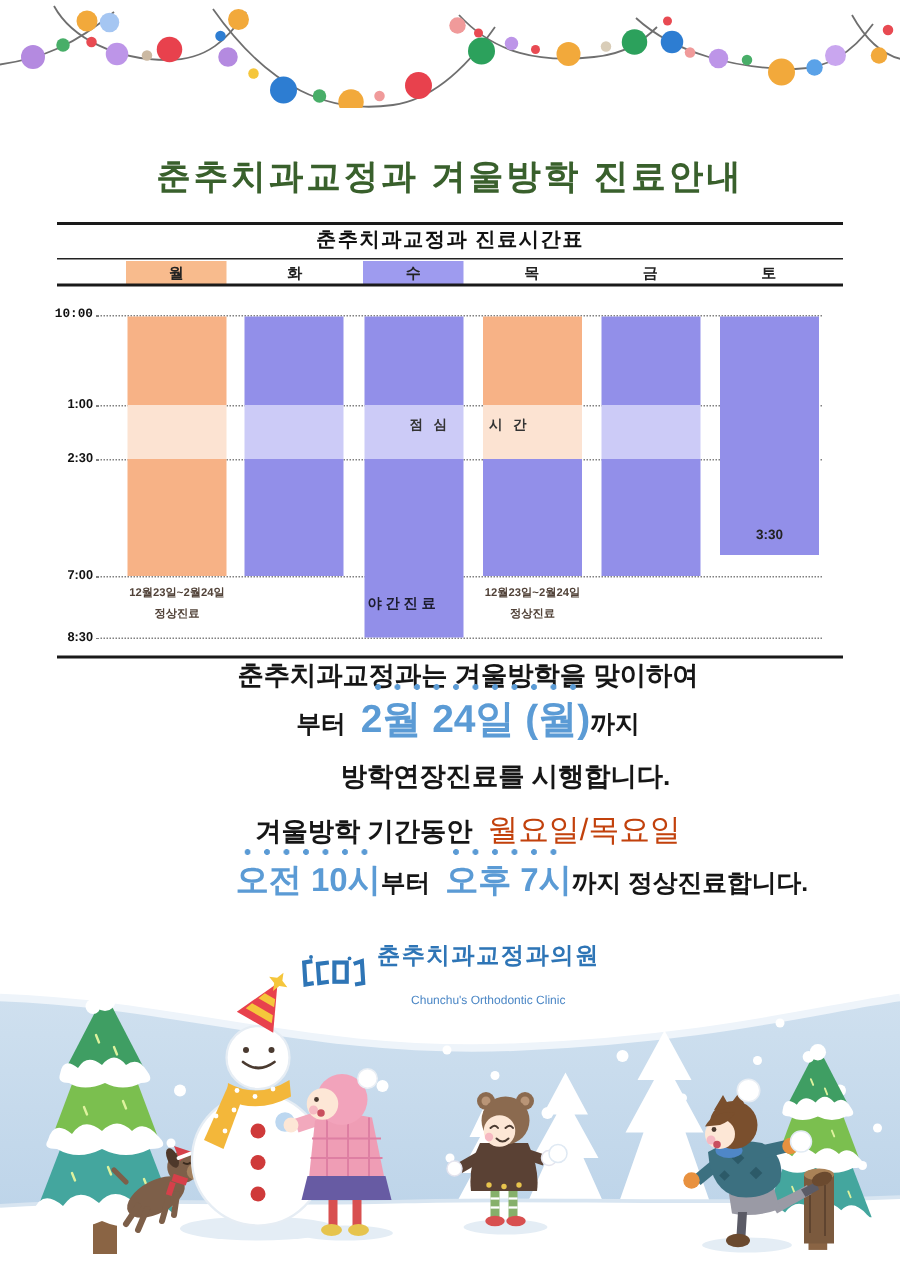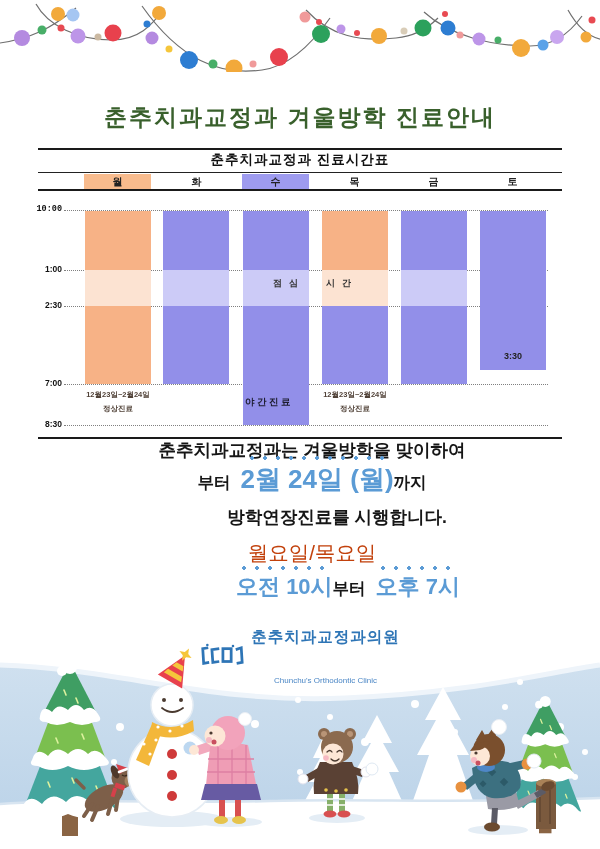--- a/index.html
+++ b/index.html
@@ -47,23 +47,23 @@
   .t-blue-l{font-size:22px;font-weight:700;color:#5b9bd5;}
   .t-blue-m{font-size:20.5px;font-weight:400;color:#c2410c;}
   .gap-r{margin-right:10px;}
   .emdots{position:relative;display:inline-block;}
   .emdots::before{content:"";position:absolute;left:6%;right:6%;top:-6px;height:4px;
     background-image:radial-gradient(circle at 2px 2px,#5b9bd5 1.8px,rgba(0,0,0,0) 2.1px);
     background-size:13px 4px;background-repeat:repeat-x;}
   .l1{top:438px;} .l2{top:462px;} .l3{top:505px;padding-left:25px;} .l4{top:539px;} .l5{top:572px;margin-left:36px;}
   
   .logo{top:627px;left:0;width:600px;display:flex;justify-content:center;align-items:center;gap:7px;z-index:3;}
-  .logo-text{display:flex;flex-direction:column;align-items:center;gap:28px;}
+  .logo-text{display:flex;flex-direction:column;align-items:center;}
   .logo-name{font-size:15.5px;font-weight:700;color:#2e75b6;letter-spacing:1px;}
-  .logo-sub{font-size:8px;color:#4a86c5;margin-top:0;}
+  .logo-sub{font-size:8px;color:#4a86c5;margin-top:14px;}
   
   .scene{top:612px;left:0;width:600px;height:237px;z-index:1;}
 </style>
 </head>
 <body>
 
 <svg class="abs" style="top:0;left:0;" width="600" height="72" viewBox="0 0 600 72">
   <g fill="none" stroke="#6f6f6f" stroke-width="1.2">
     <path d="M-8,44 C30,40 52,28 76,8"></path>
     <path d="M36,4 C48,26 78,40 112,40 C138,40 152,26 164,8"></path>
@@ -199,26 +199,28 @@
     </div>
   <div class="abs ann l2">
       <span class="t-black-s gap-r">부터</span>
       <span class="t-blue-xl emdots">2월 24일 (월)</span>
       <span class="t-black-s">까지</span>
   </div>
   <div class="abs ann l3">
       <span class="t-black">방학연장진료를 시행합니다.</span>
     </div>
   <div class="abs ann l4">
+    <span class="t-black gap-r">겨울방학 기간동안</span>
       <span class="t-blue-m">월요일/목요일</span>
   </div>
   <div class="abs ann l5">
     <span class="t-blue-l emdots">오전 10시</span>
       <span class="t-black-s gap-r">부터</span>
       <span class="t-blue-l emdots">오후 7시</span>
+      <span class="t-black-s">까지 정상진료합니다.</span>
   </div>
 </div>
 
 <div class="abs logo">
   <svg width="44" height="28" viewBox="0 0 48 28">
     <g fill="none" stroke="#2e75b6" stroke-width="3">
       <path d="M9,5 L3,6 L4,22 L10,21"></path>
       <path d="M21,6 L13,7 L14,21 L21,20"></path>
       <rect x="25" y="6" width="9" height="14"></rect>
       <path d="M39,7 L45,5 L46,21 L40,22"></path>

